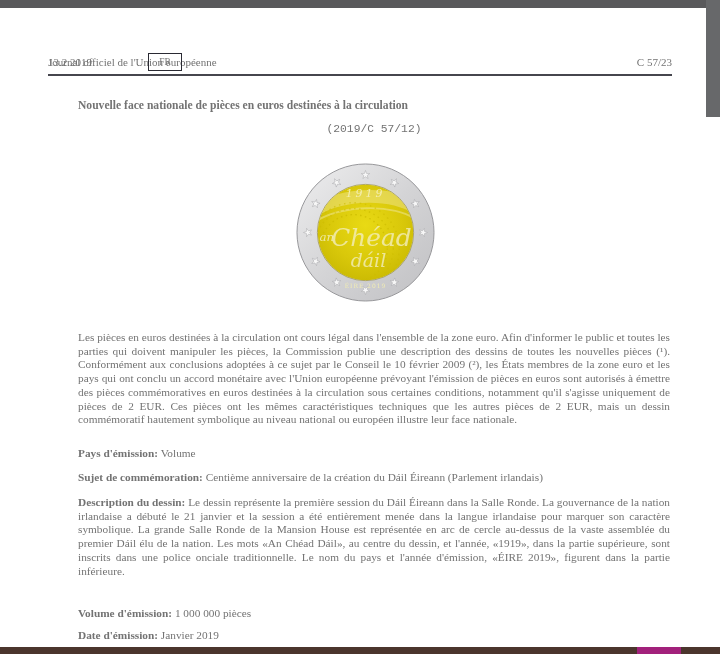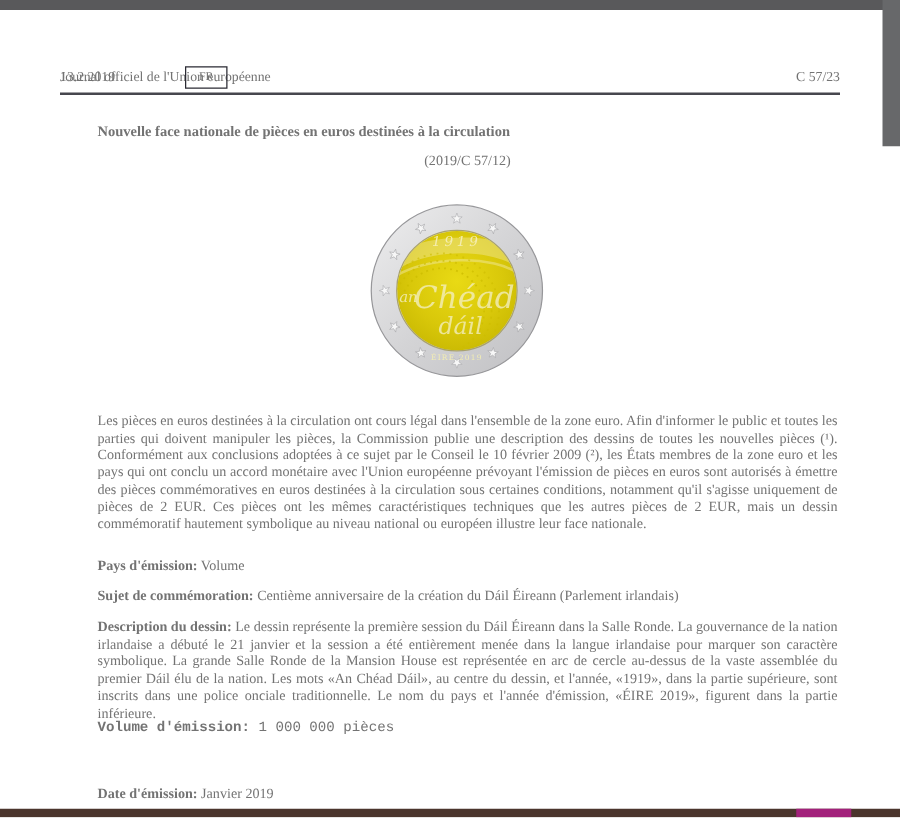--- a/index.html
+++ b/index.html
@@ -18,30 +18,30 @@
   .h-date{position:absolute;left:0;top:0;}
   .fr-box{
     position:absolute;left:100px;top:1px;width:32px;height:16px;
     border:1.4px solid #2a2a33;text-align:center;font-size:9.5px;line-height:16px;
   }
   .h-journal{position:absolute;left:0;width:100%;top:0;}
   .h-ref{position:absolute;right:0;top:0;}
   .rule{position:absolute;left:48px;top:74px;width:624px;height:2px;background:#46464e;}
   
   .title{position:absolute;left:78px;top:99px;width:592px;text-align:left;font-weight:bold;font-size:11.6px;}
-  .docref{position:absolute;left:78px;top:123px;width:592px;text-align:center;font-size:11.3px;}
+  .docref{position:absolute;left:78px;top:123px;width:592px;text-align:center;font-size:11.3px;font-family:Liberation Mono, monospace;}
   .coin{position:absolute;left:296px;top:163px;width:139px;height:139px;}
   .caption{position:absolute;left:78px;top:307px;width:592px;font-style:italic;font-size:11px;}
   .para{position:absolute;left:78px;width:592px;margin:0;font-size:11.3px;line-height:13.7px;text-align:justify;}
   .intro{top:331px;}
   .f-pays{top:447px;}
   .f-sujet{top:471px;}
   .f-desc{top:496px;}
   .ringnote{top:591px;text-align:left;}
-  .f-volume{top:577px;font-family:Liberation Mono, monospace;}
+  .f-volume{top:607px;}
   .f-date{top:629px;}
   .para b{font-weight:bold;}
   .coin svg{display:block;}
   .coin text{font-family:"DejaVu Serif","Liberation Serif",serif;}
 </style>
 </head>
 <body>
 
 <div class="screen">
 

